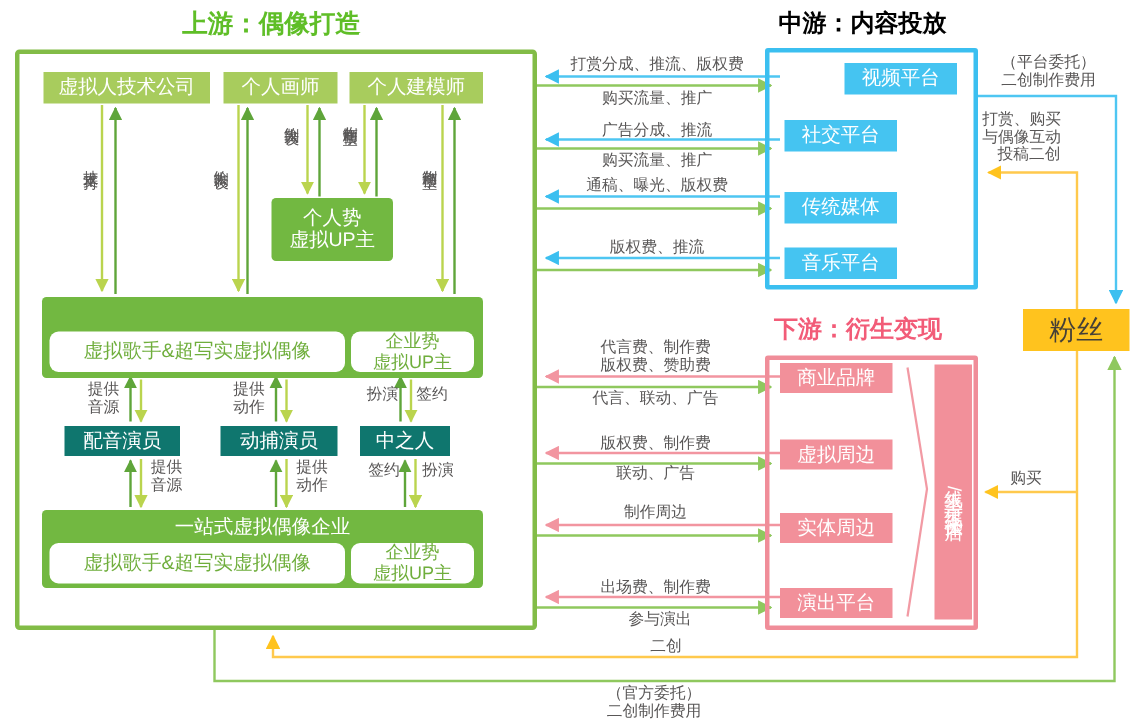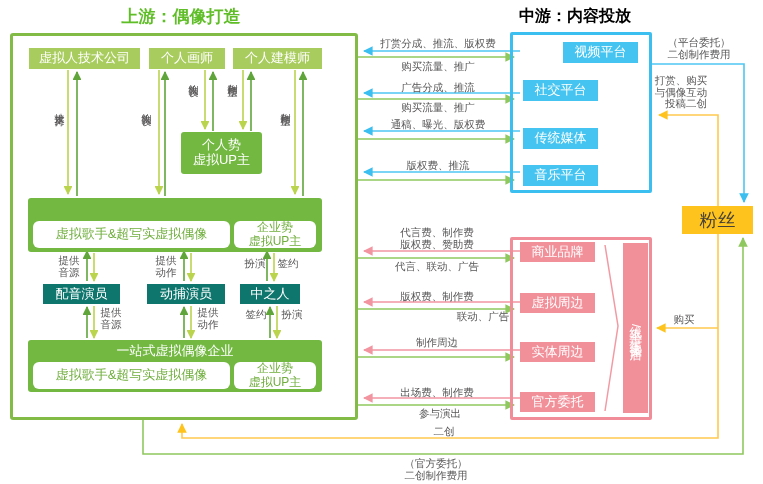--- a/index.html
+++ b/index.html
@@ -160,32 +160,33 @@
   <div class="node cyan-box" style="left:523px;top:165px;width:75px;height:21px;">音乐平台</div>
   <div class="node cyan-box" style="left:523px;top:128px;width:75px;height:21px;">传统媒体</div>
 
   <div class="lbl" style="left:438px;top:43px;">打赏分成、推流、版权费</div>
   <div class="lbl" style="left:438px;top:66px;">购买流量、推广</div>
   <div class="lbl" style="left:438px;top:87px;">广告分成、推流</div>
   <div class="lbl" style="left:438px;top:107px;">购买流量、推广</div>
   <div class="lbl" style="left:438px;top:124px;">通稿、曝光、版权费</div>
   <div class="lbl" style="left:438px;top:165px;">版权费、推流</div>
 
+  <div class="ctr sec-title" style="left:572px;top:220px;color:#F25C78;">下游：衍生变现</div>
   <div class="frame" style="left:510px;top:237px;width:142px;height:183px;border:3px solid #F08D99;border-radius:2px;"></div>
   <div class="node pink-box" style="left:520px;top:242px;width:75px;height:20px;">商业品牌</div>
   <div class="node pink-box" style="left:520px;top:293px;width:75px;height:20px;">虚拟周边</div>
   <div class="node pink-box" style="left:520px;top:342px;width:75px;height:20px;">实体周边</div>
-  <div class="node pink-box" style="left:520px;top:392px;width:75px;height:20px;">官方委托</div>
+  <div class="node pink-box" style="left:520px;top:392px;width:75px;height:20px;">演出平台</div>
   <div class="node pink-box store-v" style="left:623px;top:243px;width:25px;height:170px;">线上平台/线下实体店</div>
 
   <div class="lbl" style="left:437px;top:238px;">代言费、制作费
 版权费、赞助费</div>
   <div class="lbl" style="left:437px;top:266px;">代言、联动、广告</div>
   <div class="lbl" style="left:437px;top:296px;">版权费、制作费</div>
-  <div class="lbl" style="left:437px;top:316px;margin-left:46px;">联动、广告</div>
+  <div class="lbl" style="left:437px;top:316px;">联动、广告</div>
   <div class="lbl" style="left:437px;top:342px;">制作周边</div>
   <div class="lbl" style="left:437px;top:392px;">出场费、制作费</div>
   <div class="lbl" style="left:440px;top:413px;">参与演出</div>
 
   <div class="node" style="left:682px;top:206px;width:71px;height:28px;background:#FFC31E;color:#454038;font-size:18px;">粉丝</div>
   <div class="lbl" style="left:699px;top:48px;">（平台委托）
 二创制作费用</div>
   <div class="lbl" style="left:681px;top:86px;">打赏、购买
 与偶像互动</div>
   <div class="lbl" style="left:686px;top:103px;">投稿二创</div>

